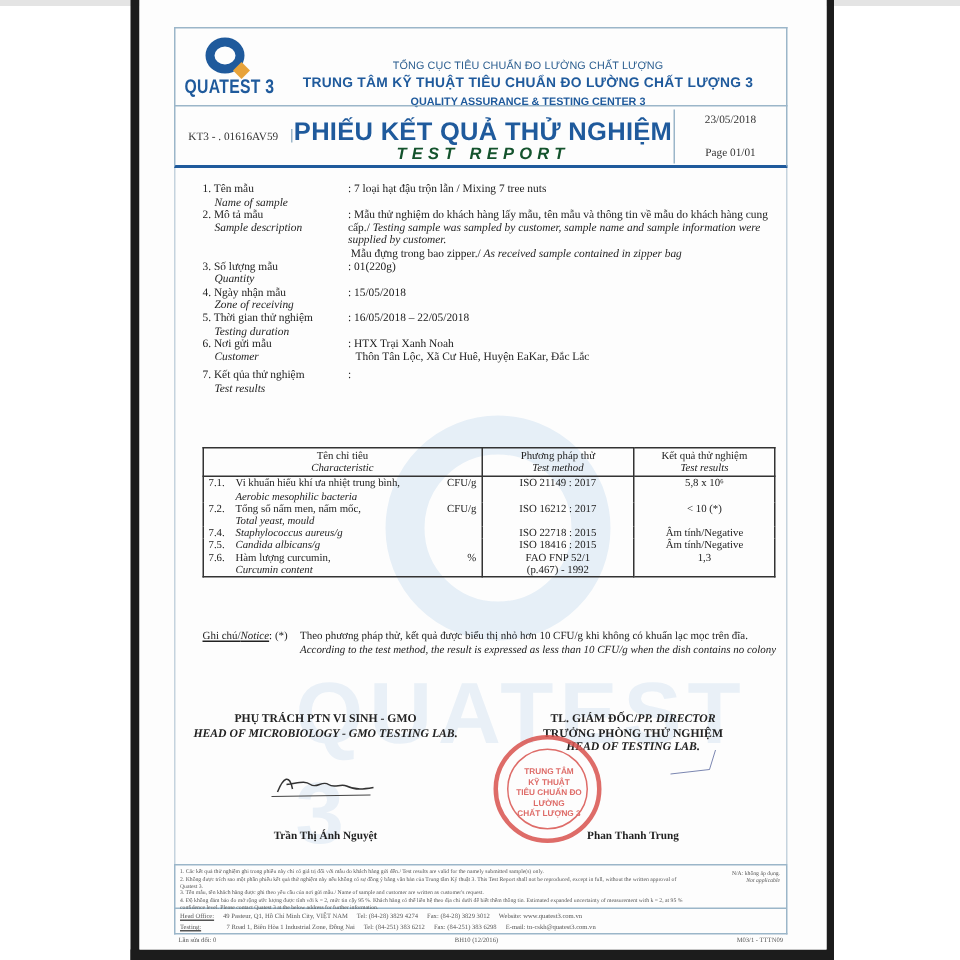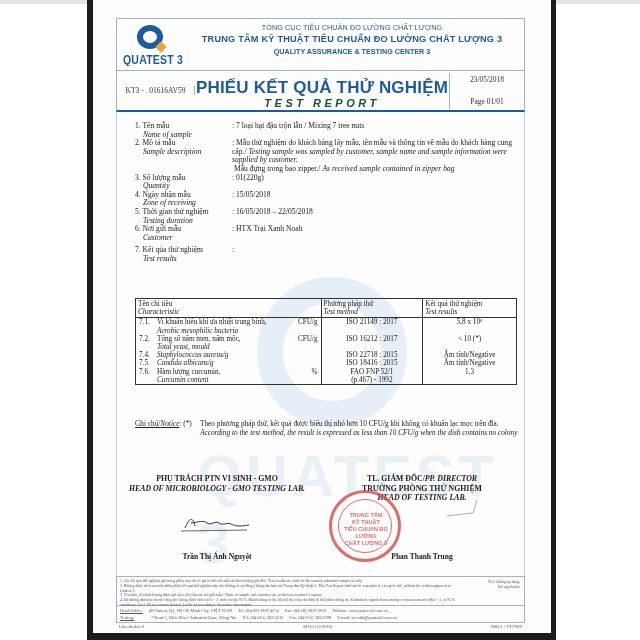--- a/index.html
+++ b/index.html
@@ -12,21 +12,21 @@
     .frame-bottom { position: absolute; left: 87px; top: 633px; width: 469px; height: 7px; background: #1c1c1c; }
 
     .page { position: absolute; left: 93px; top: 0; width: 458px; height: 633px; background: #fdfdfd; }
 
     
     .header { position: absolute; left: 23px; top: 18px; width: 409px; height: 52px; border: 1px solid #9bb6c9; border-bottom: none; }
     .logo { position: absolute; left: 6px; top: 6px; width: 56px; height: 42px; }
     .logo-q { position: absolute; left: 14px; top: 0; width: 26px; height: 24px; border-radius: 50%; border: 6px solid #1f5a9c; }
     .logo-q::after { content: ""; position: absolute; right: -8px; bottom: -8px; width: 8px; height: 8px; background: #e8a33a; transform: rotate(45deg); }
     .logo-text { position: absolute; left: 0; top: 26px; font-family: "Liberation Sans", sans-serif; font-weight: bold; font-size: 10.5px; color: #1f5a9c; letter-spacing: 0.2px; transform: scaleY(1.25); transform-origin: top left; white-space: nowrap; }
-    .hdr-lines { position: absolute; left: 70px; top: 4px; width: 330px; text-align: center; font-family: "Liberation Sans", sans-serif; }
+    .hdr-lines { position: absolute; left: 70px; top: 20px; width: 330px; text-align: center; font-family: "Liberation Sans", sans-serif; }
     .hdr-l1 { font-size: 7.2px; color: #2a5d8f; letter-spacing: 0.1px; }
     .hdr-l2 { font-size: 9.2px; color: #1f5a9c; font-weight: bold; margin-top: 2px; letter-spacing: 0.2px; }
     .hdr-l3 { font-size: 7.2px; color: #1f5a9c; font-weight: bold; margin-top: 3px; }
 
     .titlebar { position: absolute; left: 23px; top: 70px; width: 409px; height: 42px; border: 1px solid #9bb6c9; border-bottom: 2px solid #1f5a9c; display: flex; align-items: center; }
     .tb-code { width: 78px; border-right: 1px solid #9bb6c9; display: flex; align-items: center; justify-content: center; font-size: 7.5px; color: #333; }
     .tb-title { flex: 1; border-right: 1px solid #9bb6c9; text-align: center; padding-top: 5px; font-family: "Liberation Sans", sans-serif; }
     .tb-vn { font-size: 17px; font-weight: bold; color: #1f5a9c; letter-spacing: 0.2px; }
     .tb-en { font-size: 11px; font-weight: bold; font-style: italic; color: #14532d; letter-spacing: 3.5px; margin-top: -1px; }
     .tb-date { width: 74px; display: flex; flex-direction: column; align-items: center; justify-content: center; font-size: 7.5px; color: #333; line-height: 1.3; gap: 12px; }
@@ -40,21 +40,21 @@
     .fields { position: absolute; left: 18px; top: 10px; width: 390px; font-size: 7.6px; line-height: 8.6px; }
     .field { position: relative; display: flex; }
     .f-label { width: 97px; }
     .f-label .en { font-style: italic; padding-left: 8px; display: block; }
     .f-val { flex: 1; }
     .f-val .it { }
 
     
     .rtable { position: absolute; left: 18px; top: 186px; width: 382px; border-collapse: collapse; font-size: 7.2px; line-height: 8.2px; }
     .rtable th, .rtable td { border-left: 1px solid #333; border-right: 1px solid #333; vertical-align: top; }
-    .rtable th { border-top: 1px solid #333; border-bottom: 1px solid #333; font-weight: normal; text-align: left; padding: 1px 2px; }
+    .rtable th { border-top: 1px solid #333; border-bottom: 1px solid #333; font-weight: normal; text-align: center; padding: 1px 2px; }
     .rtable th .en { font-style: italic; display: block; }
     .rtable tr:last-child td { border-bottom: 1px solid #333; }
     .c-char { width: 186px; padding: 0 3px; }
     .c-meth { width: 102px; text-align: center; }
     .c-res { width: 94px; text-align: center; }
     .char-row { display: flex; }
     .char-no { width: 18px; }
     .char-text { flex: 1; }
     .char-unit { width: 20px; text-align: right; }
     .it { font-style: italic; }
@@ -147,20 +147,21 @@
         <div class="f-val">: 15/05/2018</div>
       </div>
       <div class="field">
         <div class="f-label"><span>5. Thời gian thử nghiệm</span><span class="en">Testing duration</span></div>
         <div class="f-val">: 16/05/2018 – 22/05/2018</div>
       </div>
       <div class="field">
         <div class="f-label"><span>6. Nơi gửi mẫu</span><span class="en">Customer</span></div>
         <div class="f-val">
           <div>: HTX Trại Xanh Noah</div>
+          <div style="padding-left:5px">Thôn Tân Lộc, Xã Cư Huê, Huyện EaKar, Đắc Lắc</div>
         </div>
       </div>
       <div class="field" style="margin-top:4px">
         <div class="f-label"><span>7. Kết qủa thử nghiệm</span><span class="en">Test results</span></div>
         <div class="f-val">:</div>
       </div>
     </div>
 
     <table class="rtable">
       <thead>

